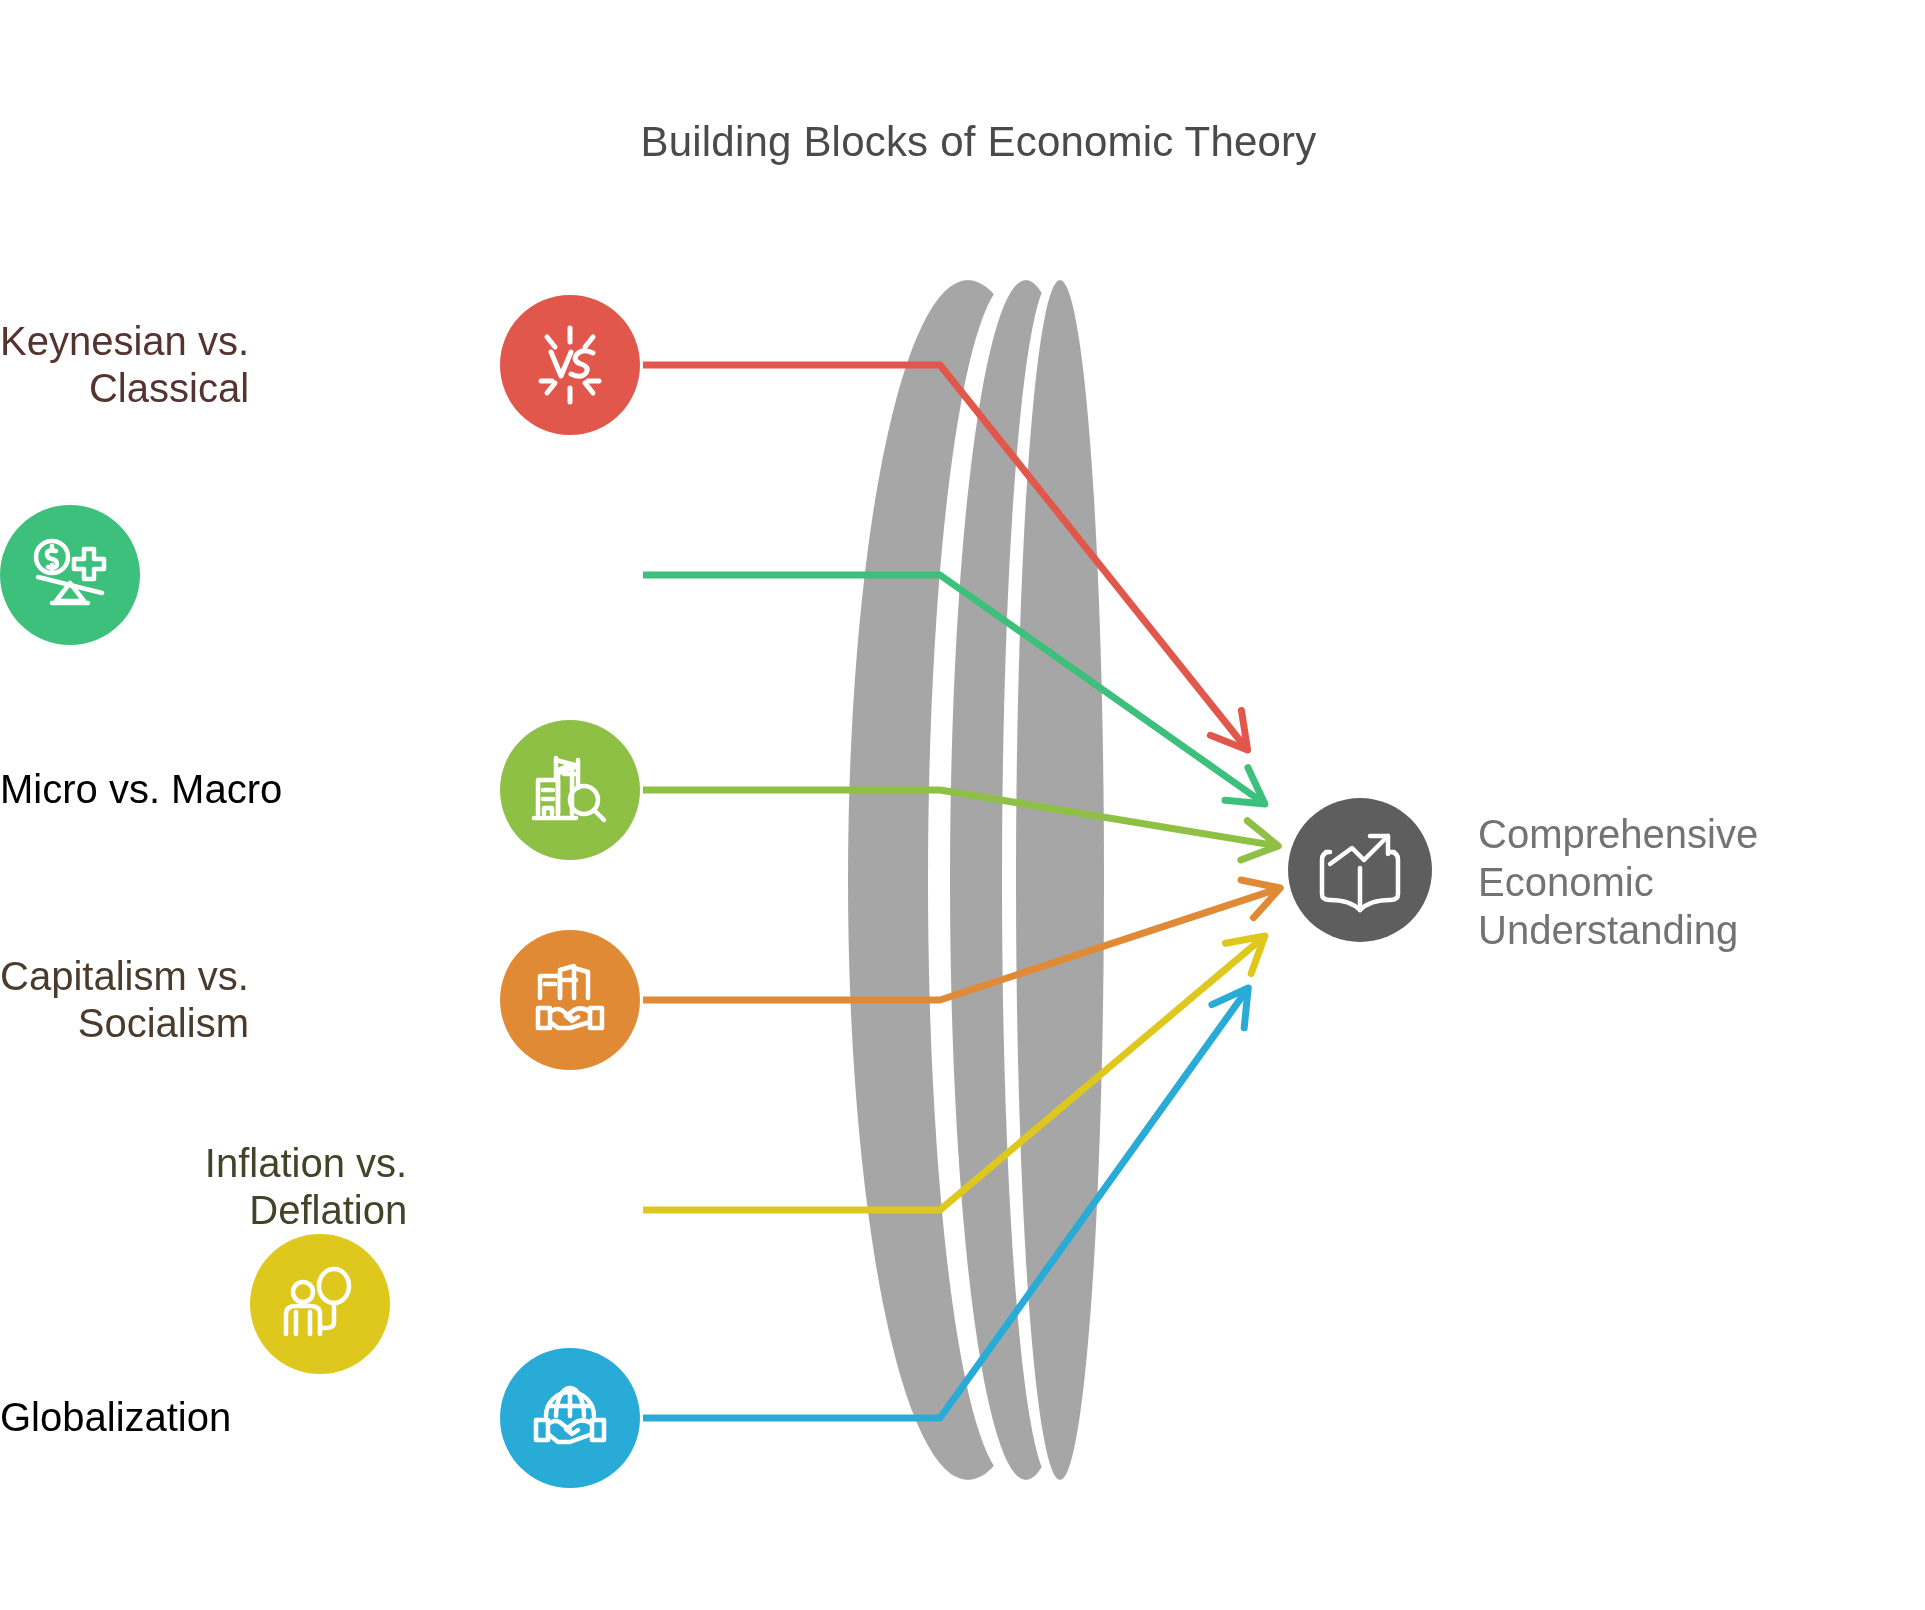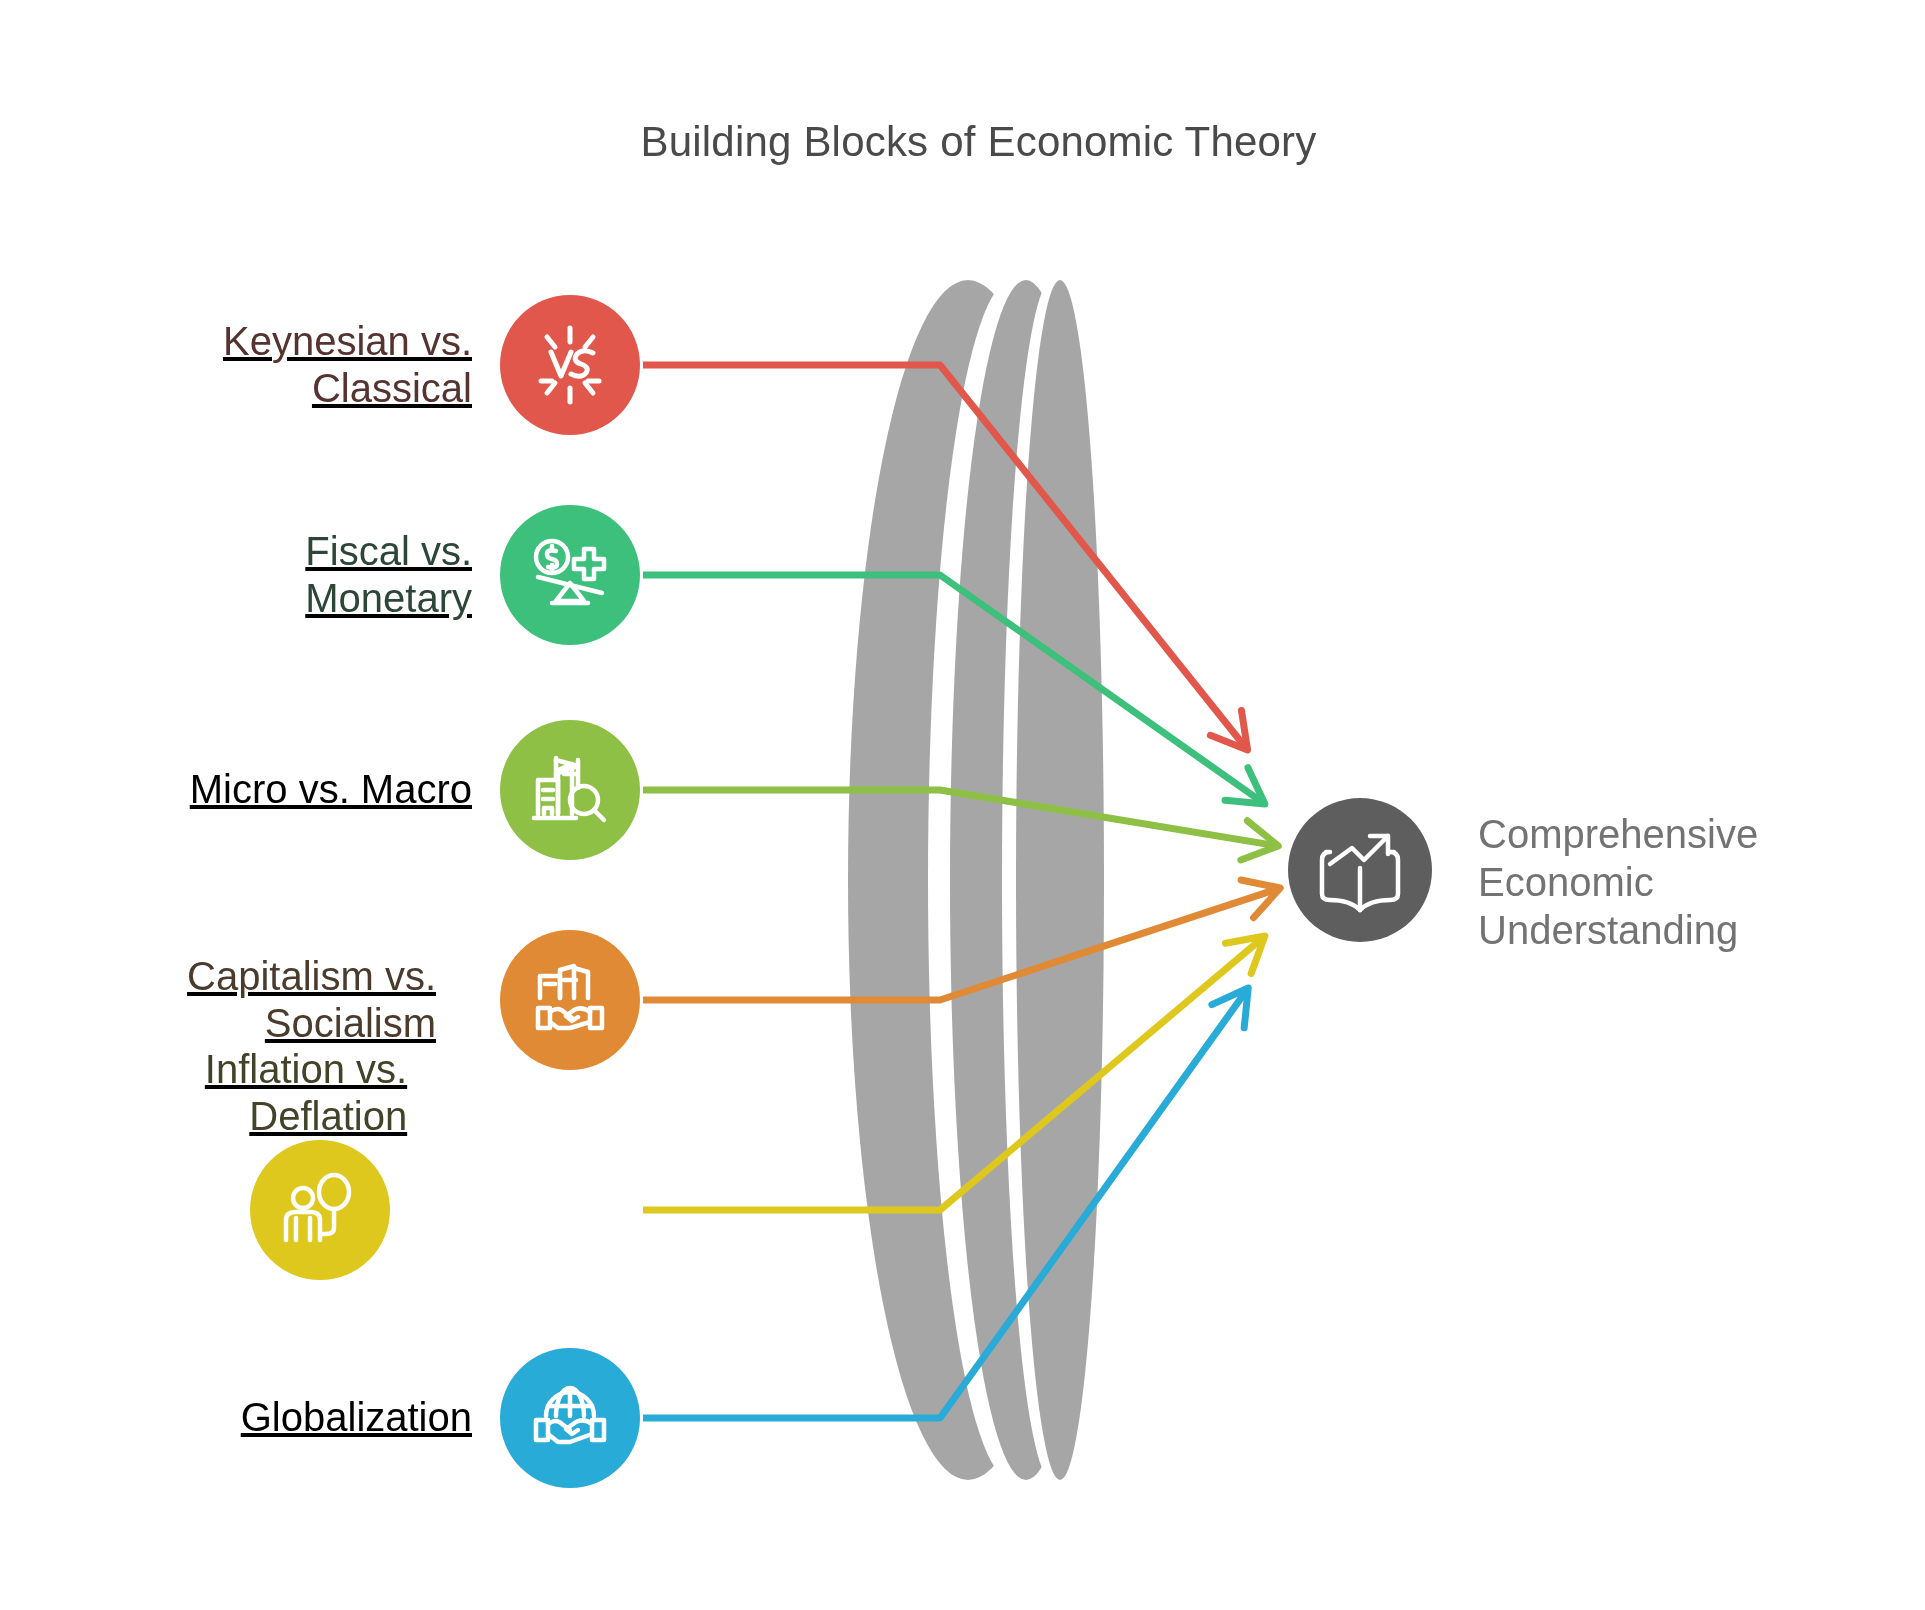--- a/index.html
+++ b/index.html
@@ -36,22 +36,21 @@
     top: 0;
     width: 1925px;
     height: 1610px;
   }
   .node-row {
     position: absolute;
     left: 0;
     width: 640px;
     display: flex;
     align-items: center;
-    justify-content: flex-end;
-    text-decoration: underline;
+    justify-content: space-between;
   }
   .node-label {
     font-size: 40px;
     line-height: 1.18;
     text-align: right;
     padding-right: 28px;
     white-space: pre-line;
     font-weight: 400;
   }
   .node-icon {
@@ -143,22 +142,20 @@
         <path d="M66 71 L58 61"></path>
         <path d="M14 59 L25 59"></path>
         <path d="M72 59 L61 59"></path>
         <path d="M24 30 L34 54 L44 30"></path>
         <path d="M66 31 Q56 26 50 32 Q45 39 54 42 Q63 45 59 51 Q54 57 44 52"></path>
       </svg>
     </div>
   </div>
 
   <div class="node-row" style="top:505px;height:140px;">
-    <div class="node-label" style="color:#2c4638;">Fiscal vs.
-Monetary</div>
     <div class="node-icon" style="background:#3dc07c;">
       <svg width="88" height="88" viewBox="0 0 88 88" fill="none" stroke="#ffffff" stroke-width="4.5" stroke-linecap="round" stroke-linejoin="round">
         <circle cx="26" cy="26" r="16"></circle>
         <path d="M30 20 Q21 18 21 23 Q21 27 26 28 Q31 29 31 33 Q31 38 22 36"></path>
         <path d="M26 15 L26 19 M26 34 L26 39"></path>
         <path d="M58 18 L68 18 L68 28 L78 28 L78 38 L68 38 L68 48 L58 48 L58 38 L48 38 L48 28 L58 28 Z"></path>
         <path d="M12 46 L76 62"></path>
         <path d="M30 70 L44 52 L58 70 Z"></path>
         <path d="M26 72 L62 72"></path>
       </svg>

